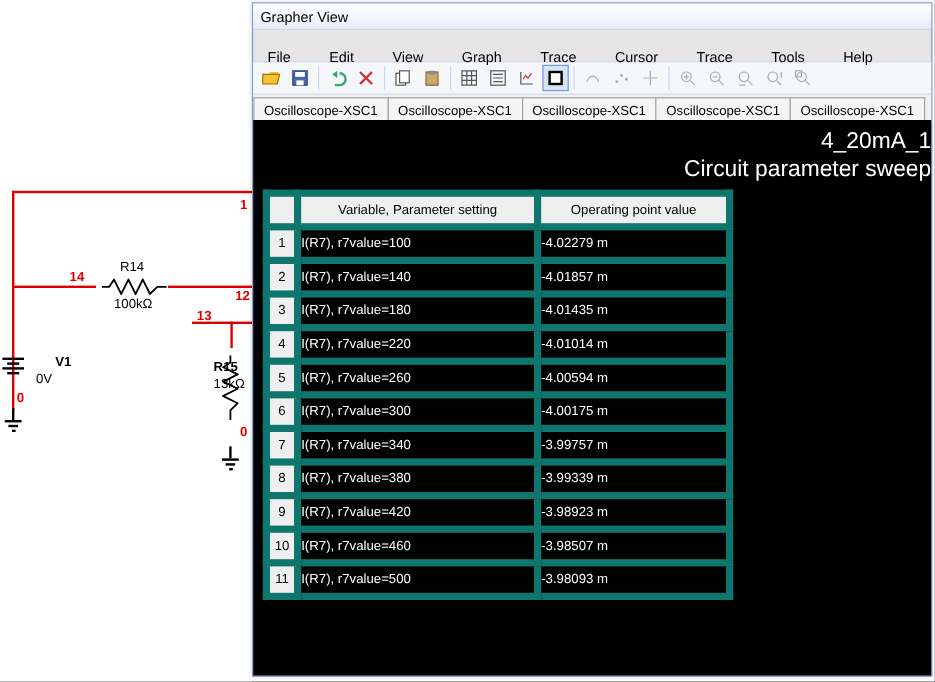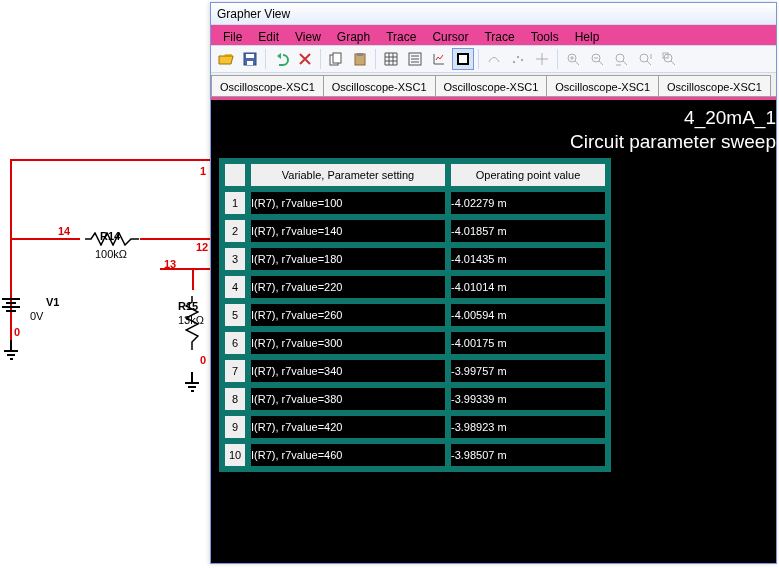--- a/index.html
+++ b/index.html
@@ -22,25 +22,25 @@
   .schematic-bg .gnd .g2 { width:8px; height:2px; background:#000; margin:2px auto 0; }
   .schematic-bg .gnd .g3 { width:3px; height:2px; background:#000; margin:2px auto 0; }
   .schematic-bg .vsrc { position:absolute; }
   .schematic-bg .vsrc .bar { width:18px; height:2px; background:#000; margin:2px 0; }
   .schematic-bg .vsrc .bar.short { width:10px; margin-left:4px; }
   .schematic-bg .res-h { position:absolute; }
   .schematic-bg .res-v { position:absolute; }
   
   .window {
     position: absolute; left: 210px; top: 2px; width: 567px; height: 562px;
-    border: 1px solid #7a96df; background: #ec4899;
+    border: 1px solid #7a96df; background: #e5e5e5;
     box-shadow: -1px 0 4px rgba(0,0,0,0.15);
   }
   .titlebar { height: 22px; line-height: 22px; padding-left: 6px; font-size: 12px; background: linear-gradient(#fff,#e6eefb); border-bottom:1px solid #cdd9ee;}
-  .menubar { height: 20px; padding: 2px 4px; display:flex; gap:0; }
+  .menubar { height: 20px; padding: 13px 4px; display:flex; gap:16px; }
   .menubar .menu { padding: 2px 8px; line-height:16px; font-size:12px; }
   
   .toolbar { height: 28px; border-top:1px solid #cdd9ee; border-bottom:1px solid #cdd9ee; display:flex; align-items:center; padding:0 4px; gap:2px; background:#f5f7fb;}
   .toolbar .btn { width:22px; height:22px; display:flex; align-items:center; justify-content:center; border:1px solid transparent; }
   .toolbar .btn.active { border:1px solid #7a96df; background:#d6e5f5; }
   .toolbar .btn.disabled { opacity:0.45; }
   .toolbar .sep { width:1px; height:20px; background:#cdd9ee; margin:0 2px; }
   
   .tabstrip { height:24px; border-bottom:1px solid #a0a0a0; display:flex; overflow:hidden; background:#f0f0f0;}
   .tabstrip::-webkit-scrollbar{display:none;}
@@ -96,21 +96,21 @@
       <div class="g1"></div>
       <div class="g2"></div>
       <div class="g3"></div>
     </div>
 
   <div class="res-h" style="left:85px; top:232px;">
     <svg width="54" height="14">
         <polyline points="0,7 6,7 10,1 16,13 22,1 28,13 34,1 40,13 46,7 54,7" fill="none" stroke="#000" stroke-width="1.5"></polyline>
       </svg>
   </div>
-  <div class="label" style="left:100px; top:230px; font-weight:bold;">R14</div>
+  <div class="label" style="left:100px; top:217px; font-weight:normal;">R14</div>
   <div class="label" style="left:95px; top:248px;">100kΩ</div>
 
   <div class="res-v" style="left:185px; top:296px;">
     <svg width="14" height="54">
         <polyline points="7,0 7,6 1,10 13,16 1,22 13,28 1,34 13,40 7,46 7,54" fill="none" stroke="#000" stroke-width="1.5"></polyline>
       </svg>
   </div>
   <div class="label" style="left:178px; top:300px; font-weight:bold;">R15</div>
   <div class="label" style="left:178px; top:314px;">13kΩ</div>
 
@@ -320,17 +320,22 @@
           <tr>
             <td class="rowhead">9</td>
             <td class="cell col-var">I(R7),  r7value=420</td>
             <td class="cell col-val">-3.98923 m</td>
           </tr>
           <tr>
             <td class="rowhead">10</td>
             <td class="cell col-var">I(R7),  r7value=460</td>
             <td class="cell col-val">-3.98507 m</td>
           </tr>
+          <tr>
+            <td class="rowhead">11</td>
+            <td class="cell col-var">I(R7),  r7value=500</td>
+            <td class="cell col-val">-3.98093 m</td>
+          </tr>
         </tbody>
     </table>
 
   </div>
 </div>
 
 </body></html>

